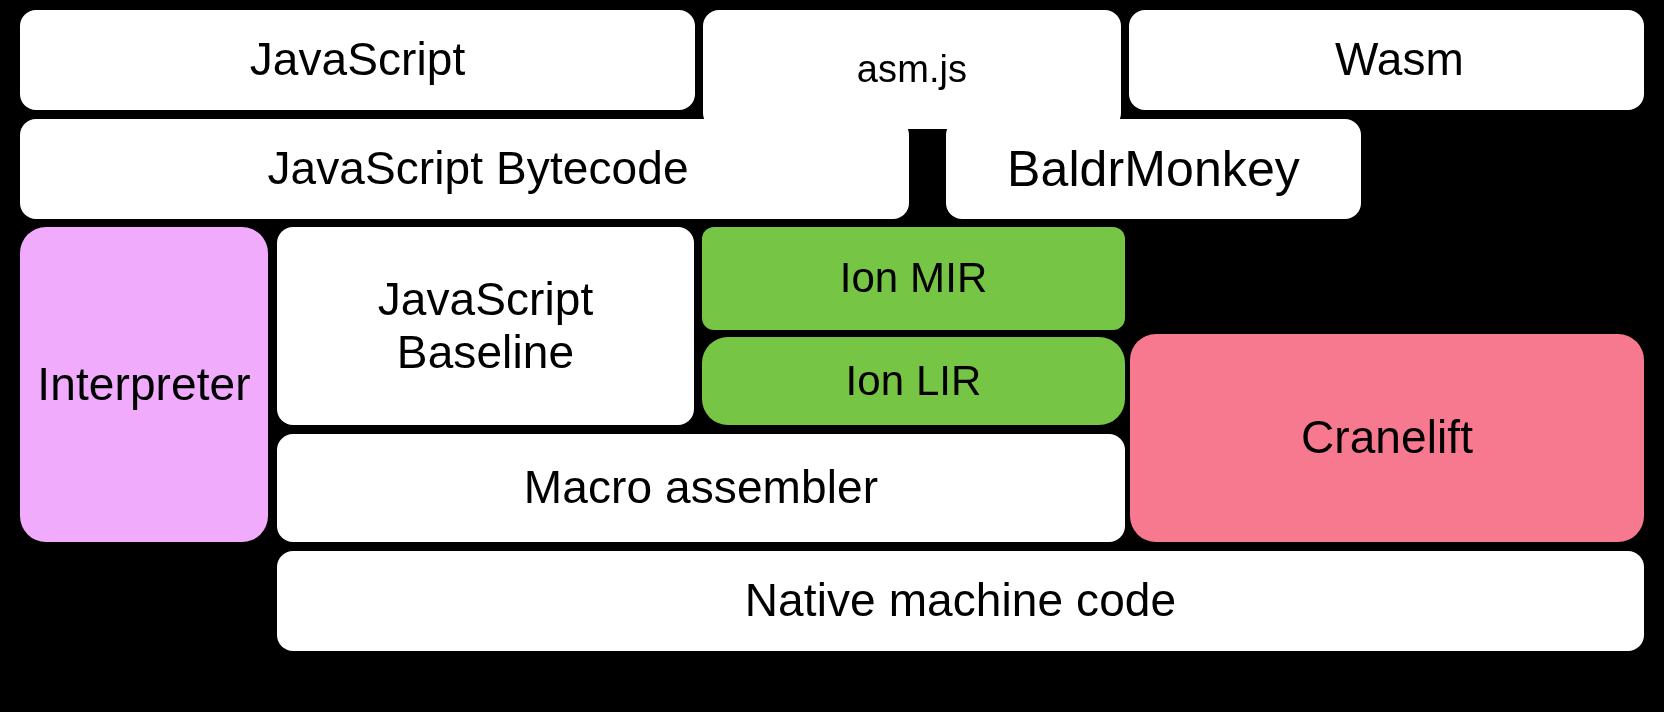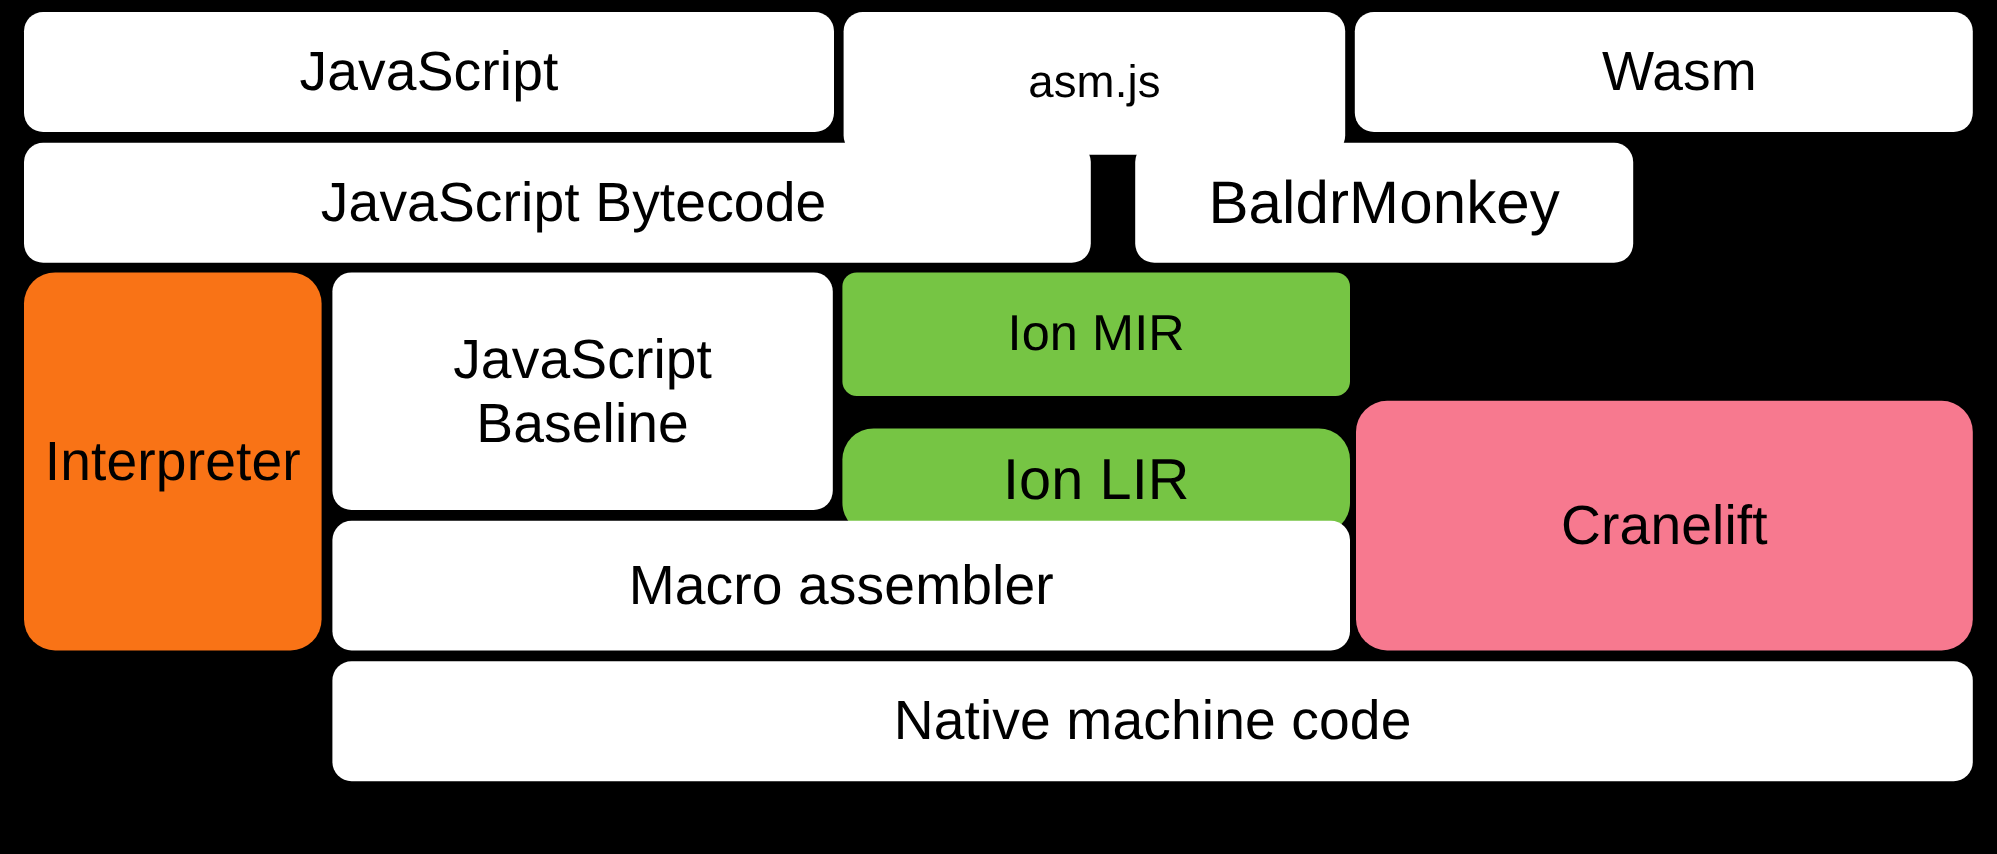--- a/index.html
+++ b/index.html
@@ -27,38 +27,38 @@
     justify-content: center;
     text-align: center;
     color: #000000;
     line-height: 1.16;
     white-space: pre-line;
     font-weight: 400;
     letter-spacing: 0.1px;
     user-select: none;
   }
   .fill-white  { background: #ffffff; border-radius: 16px; }
-  .fill-gray   { background: #f97316; }
+  .fill-gray   { background: #f0abfc; }
   .fill-green  { background: #76c544; }
   .fill-pink   { background: #f7798f; }
 
   
   .b-javascript   { left: 20px;   top: 10px;  width: 675px;  height: 100px; font-size: 46px; }
   .b-asmjs        { left: 703px;  top: 10px;  width: 418px;  height: 119px; font-size: 38px; }
   .b-wasm         { left: 1129px; top: 10px;  width: 515px;  height: 100px; font-size: 46px; padding-left: 26px; }
 
   
   .b-jsbytecode   { left: 20px;   top: 119px; width: 889px;  height: 100px; font-size: 46px; padding-left: 27px; }
   .b-baldrmonkey  { left: 918px;  top: 119px; width: 415px;  height: 100px; font-size: 50px; margin-left: 28px; }
 
   
   .b-interpreter  { left: 20px;   top: 227px; width: 248px;  height: 315px; font-size: 46px; }
   .b-baseline     { left: 277px;  top: 227px; width: 417px;  height: 198px; font-size: 46px; }
   .b-ionmir       { left: 702px;  top: 227px; width: 423px;  height: 103px; font-size: 42px; border-radius: 12px; }
-  .b-ionlir       { left: 702px;  top: 337px; width: 423px;  height: 88px;  font-size: 48px; margin-top: 20px; }
+  .b-ionlir       { left: 702px;  top: 337px; width: 423px;  height: 88px;  font-size: 42px; }
   .b-cranelift    { left: 1130px; top: 334px; width: 514px;  height: 208px; font-size: 46px; }
   .b-macroasm     { left: 277px;  top: 434px; width: 848px;  height: 108px; font-size: 46px; }
   .b-nativecode   { left: 277px;  top: 551px; width: 1367px; height: 100px; font-size: 46px; }
 </style>
 </head>
 <body>
 
 <div id="diagram">
 
   <div class="box fill-white b-javascript">JavaScript</div>

